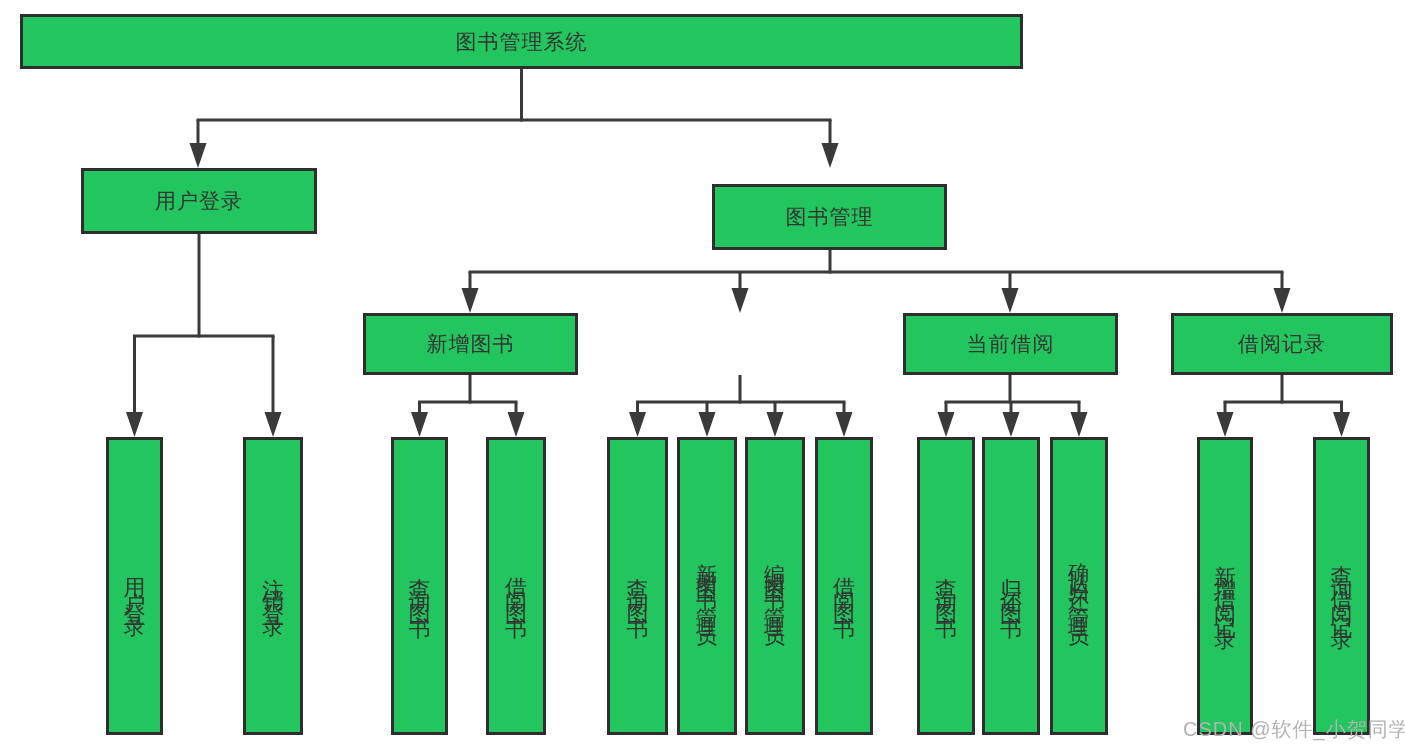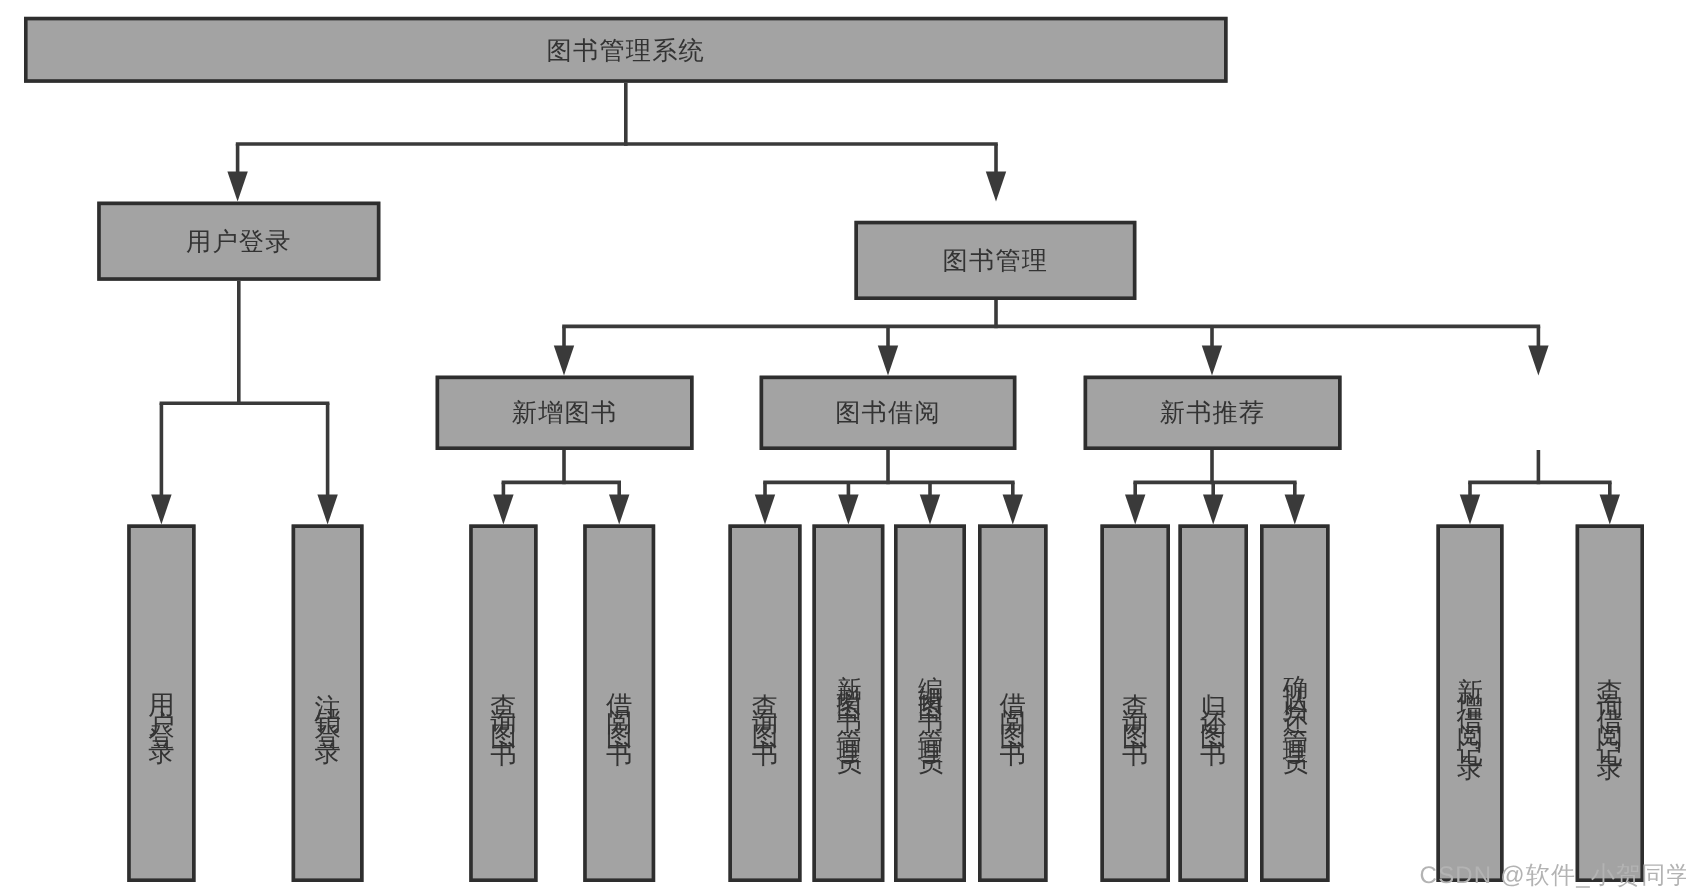--- a/index.html
+++ b/index.html
@@ -18,21 +18,21 @@
   .wires {
     position: absolute;
     left: 0; top: 0;
     width: 1405px;
     height: 747px;
     z-index: 1;
   }
   .box {
     position: absolute;
     box-sizing: border-box;
-    background: #a3a3a3;
+    background: #22c55e;
     border: 3px solid #2e2e2e;
     display: flex;
     align-items: center;
     justify-content: center;
     z-index: 2;
     color: #333333;
   }
   .box.h .lbl {
     font-size: 21px;
     letter-spacing: 1px;
@@ -134,25 +134,25 @@
   <div class="box h" style="left:81px;top:168px;width:236px;height:66px">
     <span class="lbl">用户登录</span>
   </div>
   <div class="box h" style="left:712px;top:184px;width:235px;height:66px">
     <span class="lbl">图书管理</span>
   </div>
 
   <div class="box h" style="left:363px;top:313px;width:215px;height:62px">
     <span class="lbl">新增图书</span>
   </div>
-  <div class="box h" style="left:633px;top:313px;width:214px;height:62px">
-    <span class="lbl">图书借阅</span>
+  <div class="box h" style="left:903px;top:313px;width:215px;height:62px">
+    <span class="lbl">当前借阅</span>
   </div>
-  <div class="box h" style="left:903px;top:313px;width:215px;height:62px">
-    <span class="lbl">新书推荐</span>
+  <div class="box h" style="left:1171px;top:313px;width:222px;height:62px">
+    <span class="lbl">借阅记录</span>
   </div>
 
   <div class="box v" style="left:106px;top:437px;width:57px;height:298px">
     <span class="lbl">用户登录</span>
   </div>
   <div class="box v" style="left:243px;top:437px;width:60px;height:298px">
     <span class="lbl">注销登录</span>
   </div>
 
   <div class="box v" style="left:391px;top:437px;width:57px;height:298px">

